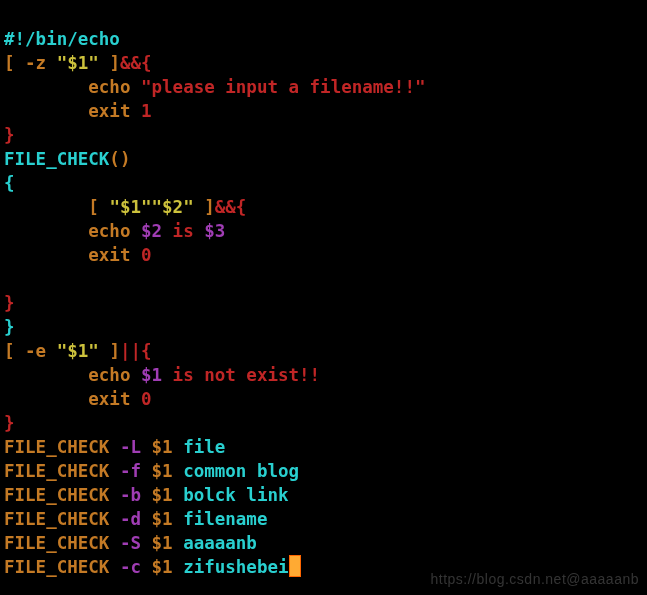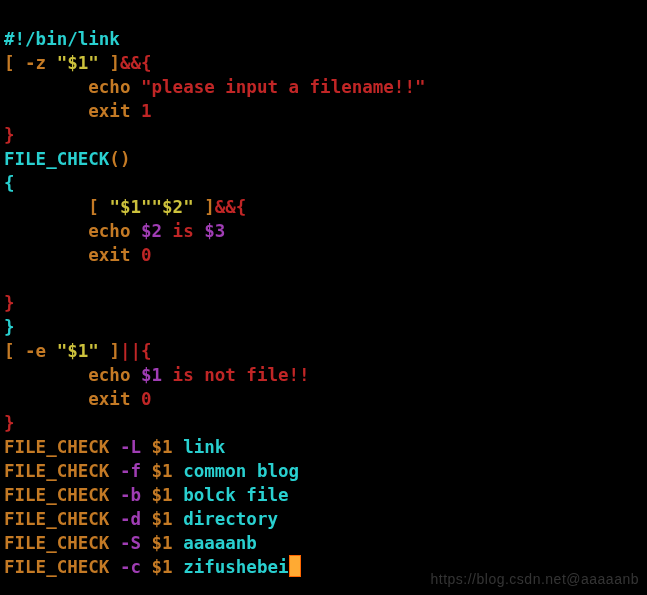--- a/index.html
+++ b/index.html
@@ -43,40 +43,40 @@
     font-family: sans-serif;
     font-weight: normal;
     letter-spacing: 0.5px;
     margin-left: 41px;
   }
 </style>
 </head>
 <body>
 
 <div class="code">
-<span class="cyan">#!/bin/link</span>
+<span class="cyan">#!/bin/echo</span>
 <span class="orange">[</span><span class="orange"> -z </span><span class="yellow">"$1"</span><span class="orange"> ]</span><span class="red">&amp;&amp;{</span>
 <span>        </span><span class="orange">echo </span><span class="red">"please input a filename!!"</span>
 <span>        </span><span class="orange">exit </span><span class="red">1</span>
 <span class="red">}</span>
 <span class="cyan">FILE_CHECK</span><span class="orange">()</span>
 <span class="cyan">{</span>
 <span>        </span><span class="orange">[</span><span class="orange"> </span><span class="yellow">"$1""$2"</span><span class="orange"> ]</span><span class="red">&amp;&amp;{</span>
 <span>        </span><span class="orange">echo </span><span class="purple">$2</span><span class="red"> is </span><span class="purple">$3</span>
 <span>        </span><span class="orange">exit </span><span class="red">0</span>
 <span></span>
 <span class="red">}</span>
 <span class="cyan">}</span>
 <span class="orange">[</span><span class="orange"> -e </span><span class="yellow">"$1"</span><span class="orange"> ]</span><span class="red">||{</span>
-<span>        </span><span class="orange">echo </span><span class="purple">$1</span><span class="red"> is not file!!</span>
+<span>        </span><span class="orange">echo </span><span class="purple">$1</span><span class="red"> is not exist!!</span>
 <span>        </span><span class="orange">exit </span><span class="red">0</span>
 <span class="red">}</span>
-<span class="orange">FILE_CHECK </span><span class="purple">-L</span><span class="orange"> $1 </span><span class="cyan">link</span>
+<span class="orange">FILE_CHECK </span><span class="purple">-L</span><span class="orange"> $1 </span><span class="cyan">file</span>
 <span class="orange">FILE_CHECK </span><span class="purple">-f</span><span class="orange"> $1 </span><span class="cyan">common blog</span>
-<span class="orange">FILE_CHECK </span><span class="purple">-b</span><span class="orange"> $1 </span><span class="cyan">bolck file</span>
-<span class="orange">FILE_CHECK </span><span class="purple">-d</span><span class="orange"> $1 </span><span class="cyan">directory</span>
+<span class="orange">FILE_CHECK </span><span class="purple">-b</span><span class="orange"> $1 </span><span class="cyan">bolck link</span>
+<span class="orange">FILE_CHECK </span><span class="purple">-d</span><span class="orange"> $1 </span><span class="cyan">filename</span>
 <span class="orange">FILE_CHECK </span><span class="purple">-S</span><span class="orange"> $1 </span><span class="cyan">aaaaanb</span>
 <span class="orange">FILE_CHECK </span><span class="purple">-c</span><span class="orange"> $1 </span><span class="cyan">zifushebei</span><span class="cursor"></span>
 
 
 </div>
 
 <div class="watermark">https://blog.csdn.net@aaaaanb</div>
 
 </body></html>

